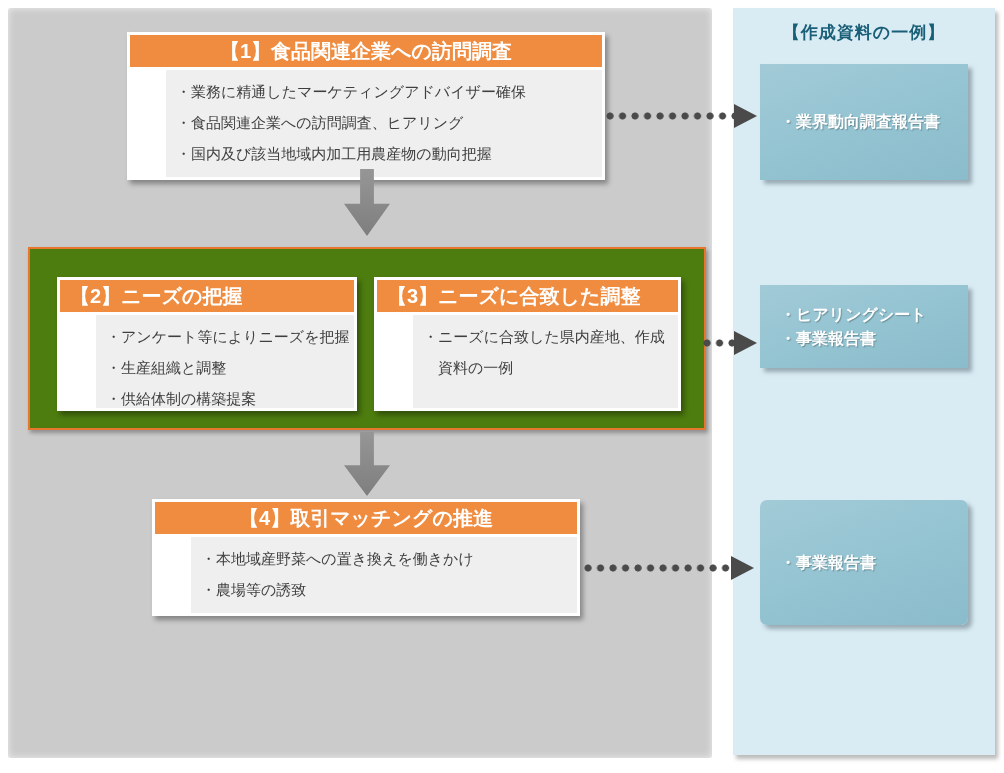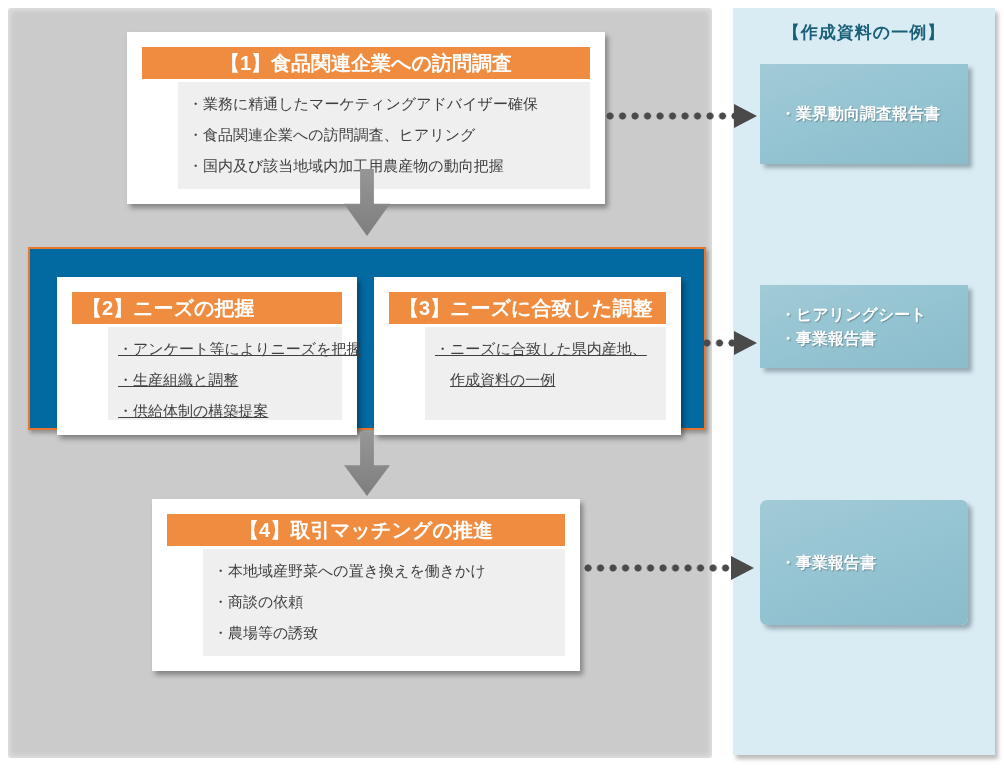--- a/index.html
+++ b/index.html
@@ -36,21 +36,21 @@
     font-weight: bold;
     color: #1a5f78;
     letter-spacing: 1px;
   }
 
   
   .step {
     position: absolute;
     background: #ffffff;
     box-shadow: 3px 4px 5px rgba(0,0,0,0.35);
-    padding: 15px;
+    padding: 3px;
   }
   .step-header {
     background: #ef8c3f;
     color: #ffffff;
     font-weight: bold;
     font-size: 20px;
     line-height: 32px;
     height: 32px;
     padding: 0 10px;
     white-space: nowrap;
@@ -73,27 +73,27 @@
   }
   .bullet.wrap { white-space: normal; }
 
   .box1 { left: 127px; top: 32px;  width: 478px; }
   .box4 { left: 152px; top: 499px; width: 428px; }
 
   
   .group-box {
     position: absolute;
     left: 28px; top: 247px; width: 678px; height: 183px;
-    background: #0369a1;
+    background: #4d7c0f;
     border: 2px solid #e8762c;
     box-shadow: 2px 3px 4px rgba(0,0,0,0.3);
   }
   .box2 { left: 27px;  top: 28px; width: 300px; }
   .box3 { left: 344px; top: 28px; width: 307px; }
-  .box2 .step-body, .box3 .step-body { height: 93px; text-decoration: underline; }
+  .box2 .step-body, .box3 .step-body { height: 93px; }
 
   
   .down-arrow {
     position: absolute;
     width: 46px;
     background: linear-gradient(#969696, #7e7e7e);
     clip-path: polygon(35% 0, 65% 0, 65% 52%, 100% 52%, 50% 100%, 0 52%, 35% 52%);
   }
   .down-arrow.a1 { left: 344px; top: 169px; height: 67px; }
   .down-arrow.a2 { left: 344px; top: 432px; height: 64px; }
@@ -131,21 +131,21 @@
     color: #ffffff;
     font-weight: bold;
     font-size: 16px;
     line-height: 24px;
     display: flex;
     flex-direction: column;
     justify-content: center;
     padding-left: 20px;
     text-shadow: 1px 1px 1px rgba(70,100,110,0.55);
   }
-  .ob1 { top: 64px;  height: 100px; }
+  .ob1 { top: 64px;  height: 116px; }
   .ob2 { top: 285px; height: 83px; }
   .ob3 { top: 500px; height: 125px; border-radius: 7px; }
   .output-line { white-space: nowrap; }
 </style>
 </head>
 <body>
 
 <div class="stage">
 
   <div class="process-panel"></div>
@@ -180,21 +180,20 @@
       </div>
     </div>
   </div>
 
   <div class="down-arrow a2"></div>
 
   <div class="step box4">
     <div class="step-header center">【4】取引マッチングの推進</div>
     <div class="step-body">
       <div class="bullet">・本地域産野菜への置き換えを働きかけ</div>
-      <div class="bullet">・商談の依頼</div>
       <div class="bullet">・農場等の誘致</div>
     </div>
   </div>
 
   <div class="dotted-arrow da1">
     <div class="dotline"></div>
     <div class="arrowhead"></div>
   </div>
   <div class="dotted-arrow da2">
     <div class="dotline"></div>

